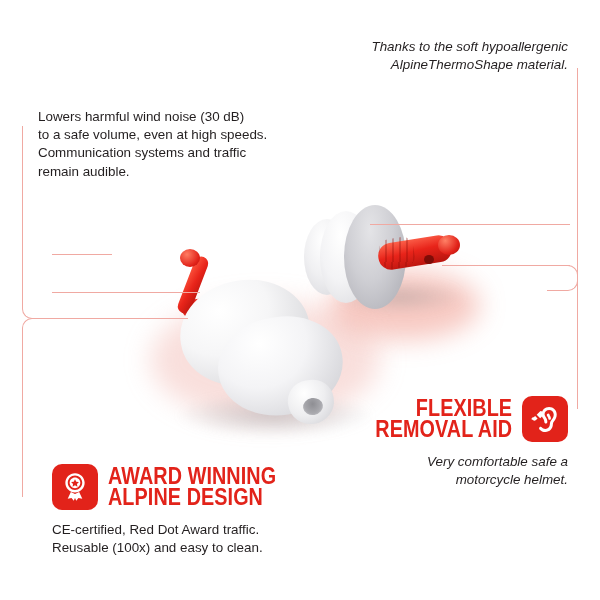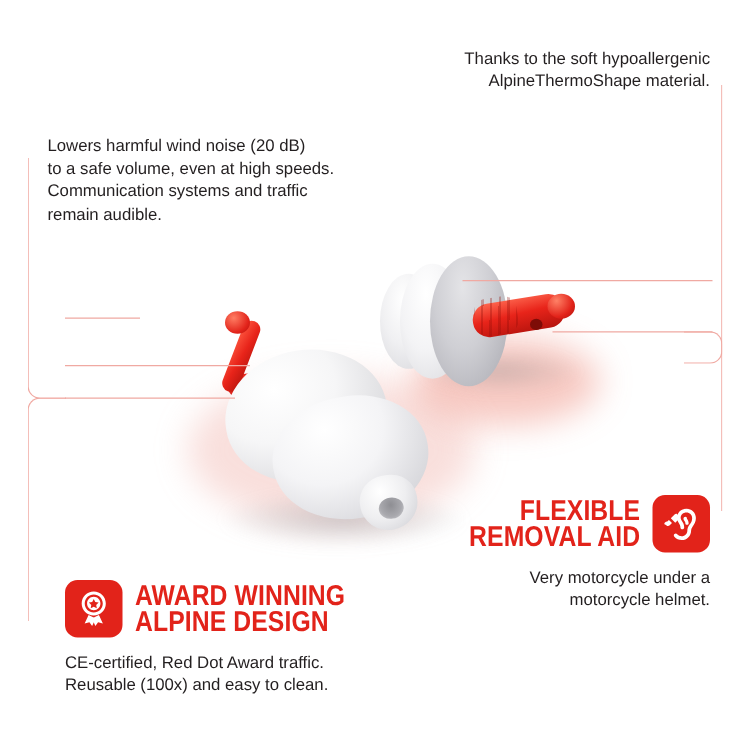--- a/index.html
+++ b/index.html
@@ -96,21 +96,21 @@
     font-family:"Liberation Sans", sans-serif;
   }
   .headline.r{transform-origin:right center;text-align:right;}
   .body-txt{
     color:#231f20;
     font-size:13.4px;
     line-height:1.36;
     white-space:pre-line;
     font-family:"Liberation Sans", sans-serif;
   }
-  .body-txt.r{text-align:right;}
+  .body-txt.r{text-align:right;font-style:italic;}
 
   .icon-tile{
     width:46px;height:46px;flex:0 0 46px;border-radius:10px;background:#e2231a;
     display:flex;align-items:center;justify-content:center;
   }
   .icon-tile svg{display:block;}
 
   
   #callout-optimal{left:38px;top:96px;width:250px;}
   #callout-optimal .body-txt{margin-top:12px;margin-left:0px;}
@@ -158,21 +158,21 @@
     </div>
 
     <div class="leader" style="left:52px;top:318px;width:136px;"></div>
     <div class="leader" style="left:52px;top:292px;width:148px;"></div>
     <div class="leader" style="left:52px;top:254px;width:60px;"></div>
     <div class="leader" style="left:370px;top:224px;width:200px;"></div>
     <div class="leader" style="left:442px;top:265px;width:128px;"></div>
   </div>
 
   <div class="callout" id="callout-optimal">
-    <div class="body-txt">Lowers harmful wind noise (20 dB)
+    <div class="body-txt">Lowers harmful wind noise (30 dB)
 to a safe volume, even at high speeds.
 Communication systems and traffic
 remain audible.</div>
   </div>
 
   <div class="callout" id="callout-comfort">
     <div class="body-txt r">Thanks to the soft hypoallergenic
 AlpineThermoShape material.</div>
   </div>
 
@@ -185,21 +185,21 @@
           <g fill="#ffffff">
             <path d="M20.4 3.2c-4.6 0-8 3.4-8 7.7 0 2.1.8 3.3 1.6 4.6.7 1.1 1.3 2.1 1.3 3.6 0 .9.7 1.6 1.6 1.6.9 0 1.6-.7 1.6-1.6 0-2.4-.9-4-1.8-5.3-.7-1.1-1.2-1.9-1.2-2.9 0-2.6 2.1-4.5 4.9-4.5 2.8 0 4.9 2 4.9 4.8 0 2.3-.8 3.7-2.3 5.6-1.1 1.4-1.8 3-1.8 4.9 0 2.8-2 4.9-4.8 4.9-1.6 0-2.9-.6-3.9-1.7-.6-.7-1.6-.7-2.3-.1-.7.6-.7 1.6-.1 2.3 1.6 1.8 3.8 2.8 6.3 2.8 4.6 0 8-3.5 8-8.2 0-1.1.4-2.1 1.1-3 1.8-2.3 3-4.3 3-7.5 0-4.5-3.5-8-8.1-8z"></path>
             <path d="M19.6 10c-1 0-1.7.8-1.7 1.8 0 .9.6 1.5 1.1 2.2.3.4.5.8.5 1.5 0 .8.6 1.4 1.4 1.4s1.4-.6 1.4-1.4c0-1.5-.6-2.5-1.1-3.3-.2-.3-.3-.4-.3-.5 0-.9-.4-1.7-1.3-1.7z"></path>
             <path d="M3.6 14.4c-.9 1-1 2.3-.2 3 .8.8 2.1.6 3-.3l1.7-1.7-2.6-2.6z"></path>
             <path d="M7.1 11.4l3.2-3.2c.7-.7 1.6-.9 2.2-.3l1.9 1.9c.6.6.4 1.6-.3 2.2l-3.2 3.2z"></path>
             <rect x="1.4" y="14.6" width="3" height="1.9" rx=".95" transform="rotate(-45 2.9 15.5)"></rect>
           </g>
         </svg>
       </span>
     </div>
-    <div class="body-txt r">Very motorcycle under a
+    <div class="body-txt r">Very comfortable safe a
 motorcycle helmet.</div>
   </div>
 
   <div class="callout" id="callout-award">
     <div class="head-row">
       <span class="icon-tile">
         <svg width="30" height="30" viewBox="0 0 32 32" aria-hidden="true">
           <g fill="#ffffff">
             <path d="M11.6 21.4l-3.4 7.2 4.1-1 2.3 3.1 3-6.4z"></path>
             <path d="M20.4 21.4l3.4 7.2-4.1-1-2.3 3.1-3-6.4z"></path>

